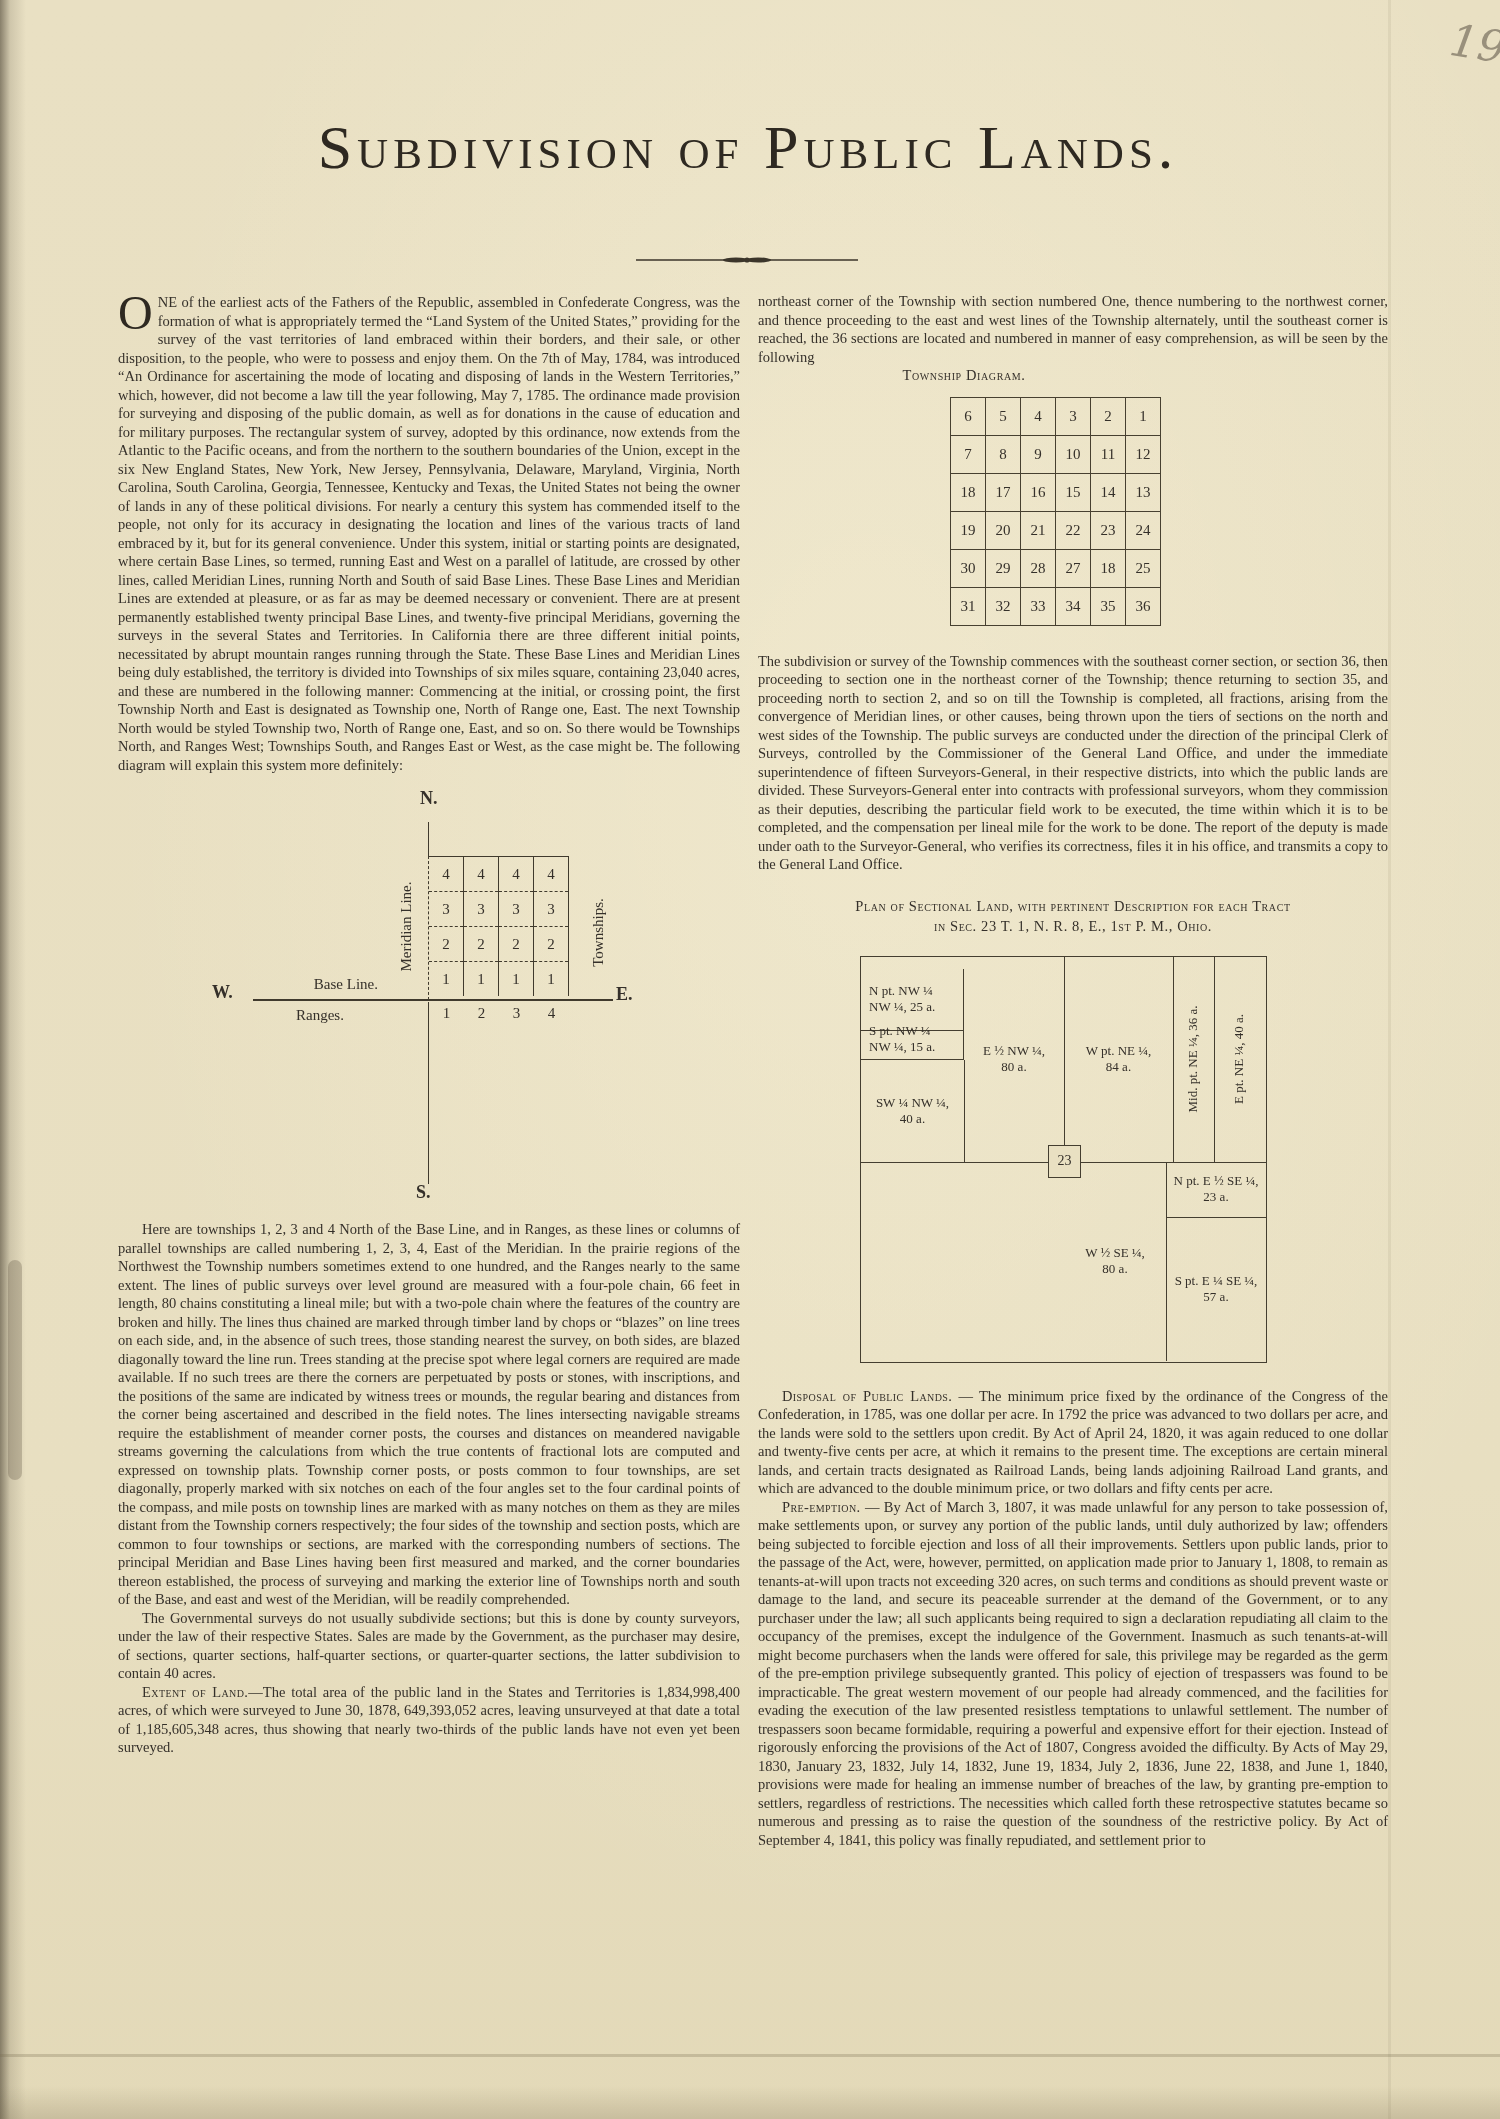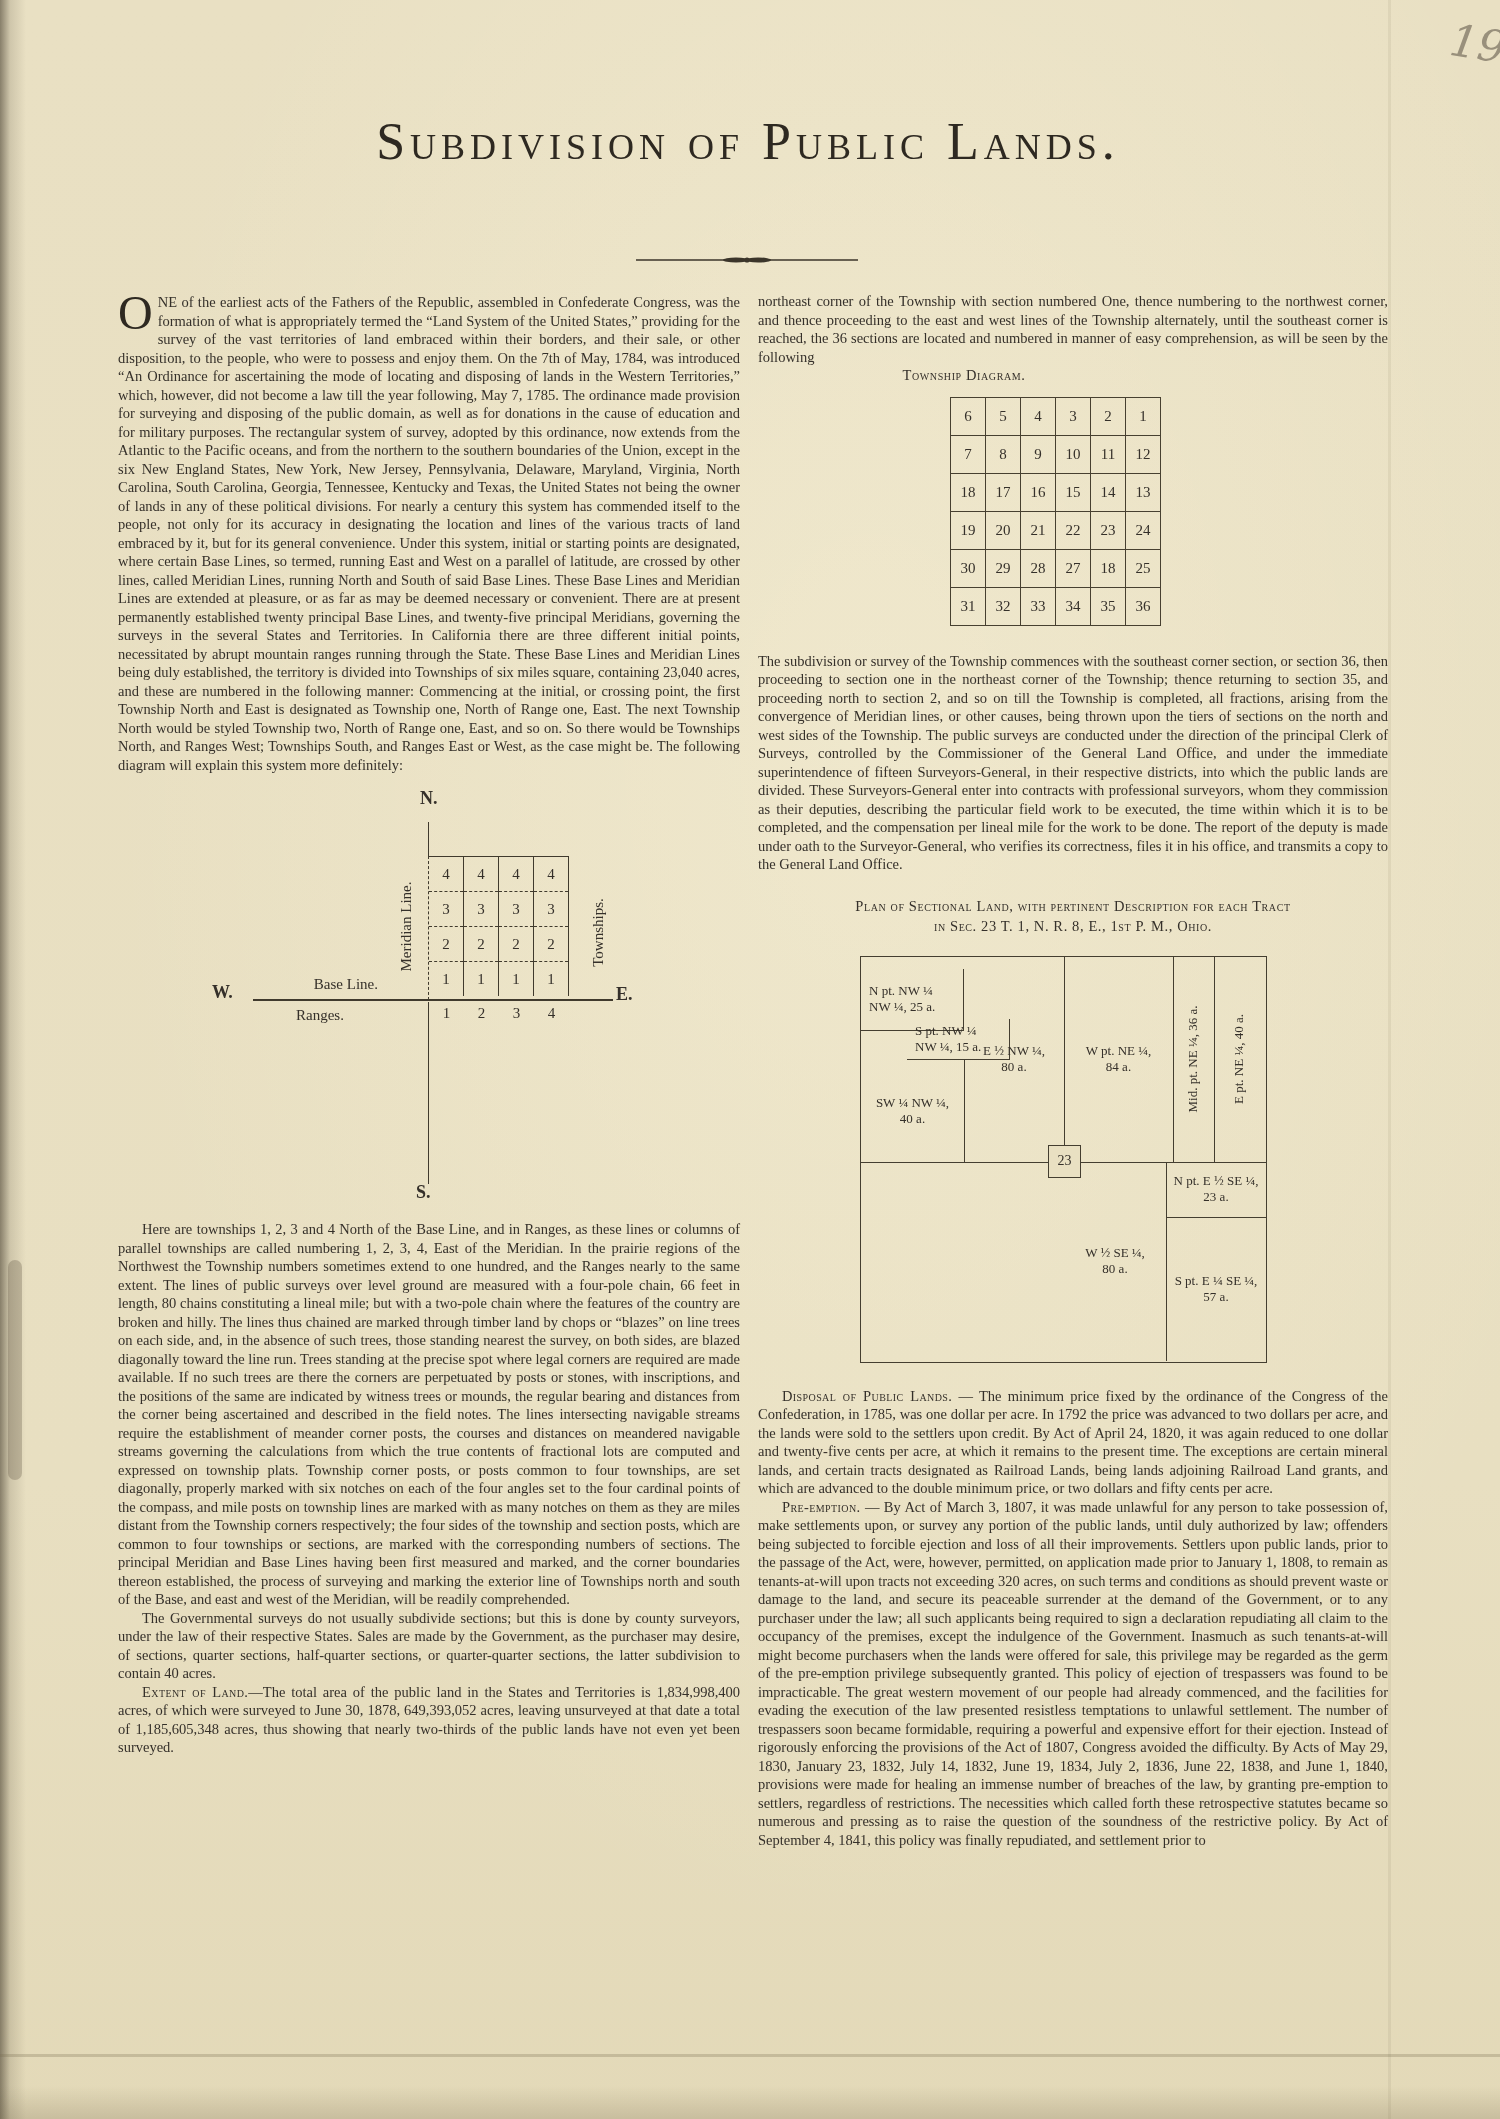--- a/index.html
+++ b/index.html
@@ -18,21 +18,21 @@
   .edge-bottom{position:absolute;left:0;top:2086px;width:1500px;height:33px;
     background:linear-gradient(180deg, rgba(104,92,66,0) , rgba(104,92,66,0.22));}
   .crease-h{position:absolute;left:0;top:2054px;width:1500px;height:3px;background:rgba(120,106,80,0.28);}
   .crease-v{position:absolute;left:1388px;top:0;width:3px;height:2119px;background:rgba(120,106,80,0.10);}
   .smudge{position:absolute;left:8px;top:1260px;width:14px;height:220px;background:rgba(70,60,42,0.25);border-radius:8px;}
 
   .hand-num{position:absolute;left:1450px;top:18px;font-size:44px;font-style:italic;
     color:#99907c;transform:rotate(9deg);font-family:"DejaVu Serif",serif;}
 
   .title{position:absolute;left:130px;top:112px;width:1236px;text-align:center;
-    font-variant:small-caps;font-size:52px;letter-spacing:5px;color:#2e2921;white-space:nowrap;}
+    font-variant:small-caps;font-size:62px;letter-spacing:5px;color:#2e2921;white-space:nowrap;}
   .divider{position:absolute;left:636px;top:252px;width:222px;height:12px;}
 
   .col{position:absolute;text-align:justify;font-size:14.5px;line-height:18.5px;}
   .col-left{left:118px;top:293px;width:622px;}
   .col-right{left:758px;top:292px;width:630px;}
   .col p{margin:0;}
   .ind{text-indent:24px;}
   .dropcap{float:left;font-size:48px;line-height:36px;padding:2px 5px 0 0;color:#2e2921;}
   .sc{font-variant:small-caps;letter-spacing:0.4px;}
   .sc-head{font-variant:small-caps;letter-spacing:0.6px;text-align:center;text-indent:0;}
@@ -219,21 +219,21 @@
     <p class="sc-head plan-head">
       <span>Plan of Sectional Land, with pertinent Description for each Tract</span><br>
       <span>in Sec. 23 T. 1, N. R. 8, E., 1st P. M., Ohio.</span>
     </p>
 
     <div class="plan">
       <div class="cell bl b-r b-b" style="left:0;top:12px;width:103px;height:62px;">
         <span>N pt. NW ¼</span>
         <span>NW ¼, 25 a.</span>
       </div>
-      <div class="cell bl b-r b-b" style="left:0;top:62px;width:103px;height:41px;margin-left:46px;">
+      <div class="cell bl b-r b-b" style="left:0;top:62px;width:103px;height:41px;">
         <span>S pt. NW ¼</span>
         <span>NW ¼, 15 a.</span>
       </div>
       <div class="cell b-r" style="left:0;top:103px;width:103px;height:102px;">
         <span>SW ¼ NW ¼,</span>
         <span>40 a.</span>
       </div>
       <div class="cell b-r" style="left:103px;top:0;width:100px;height:205px;">
         <span>E ½ NW ¼,</span>
         <span>80 a.</span>

